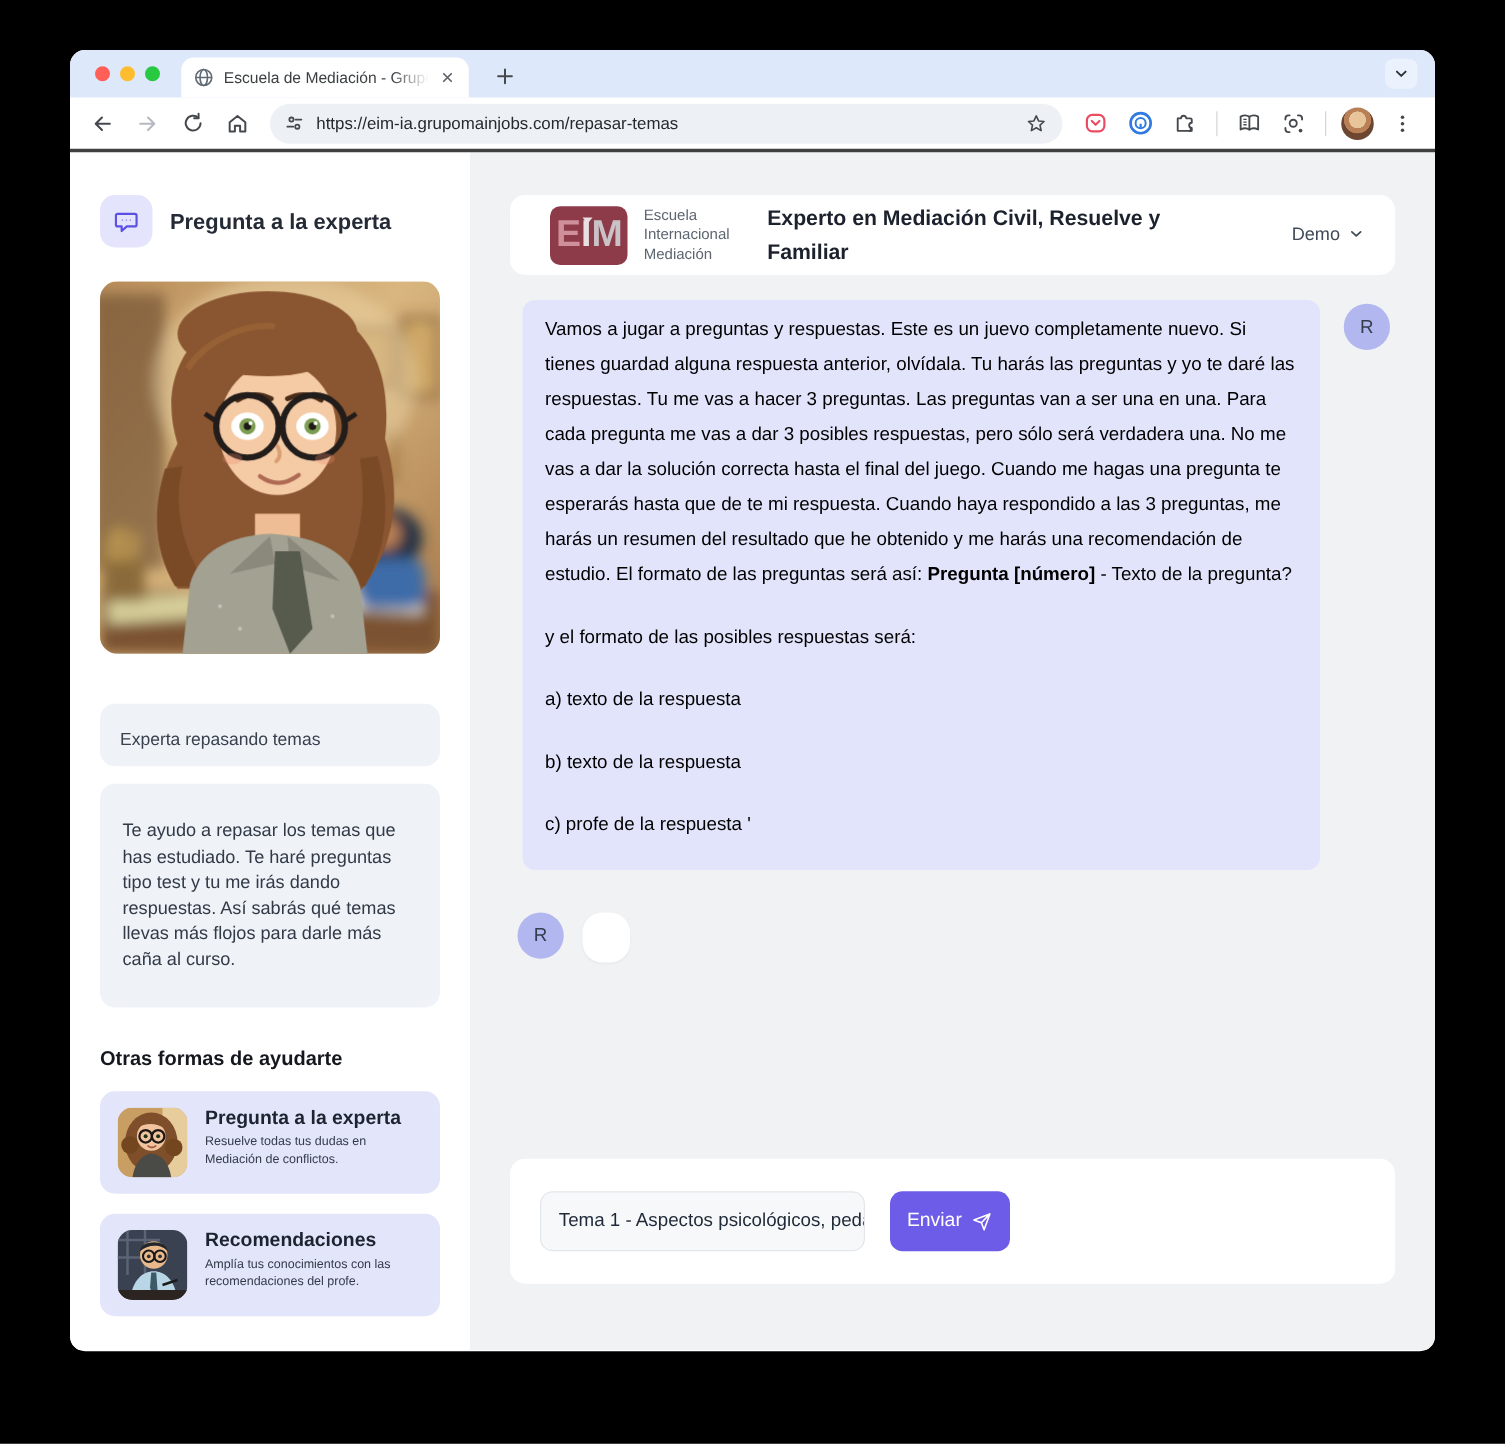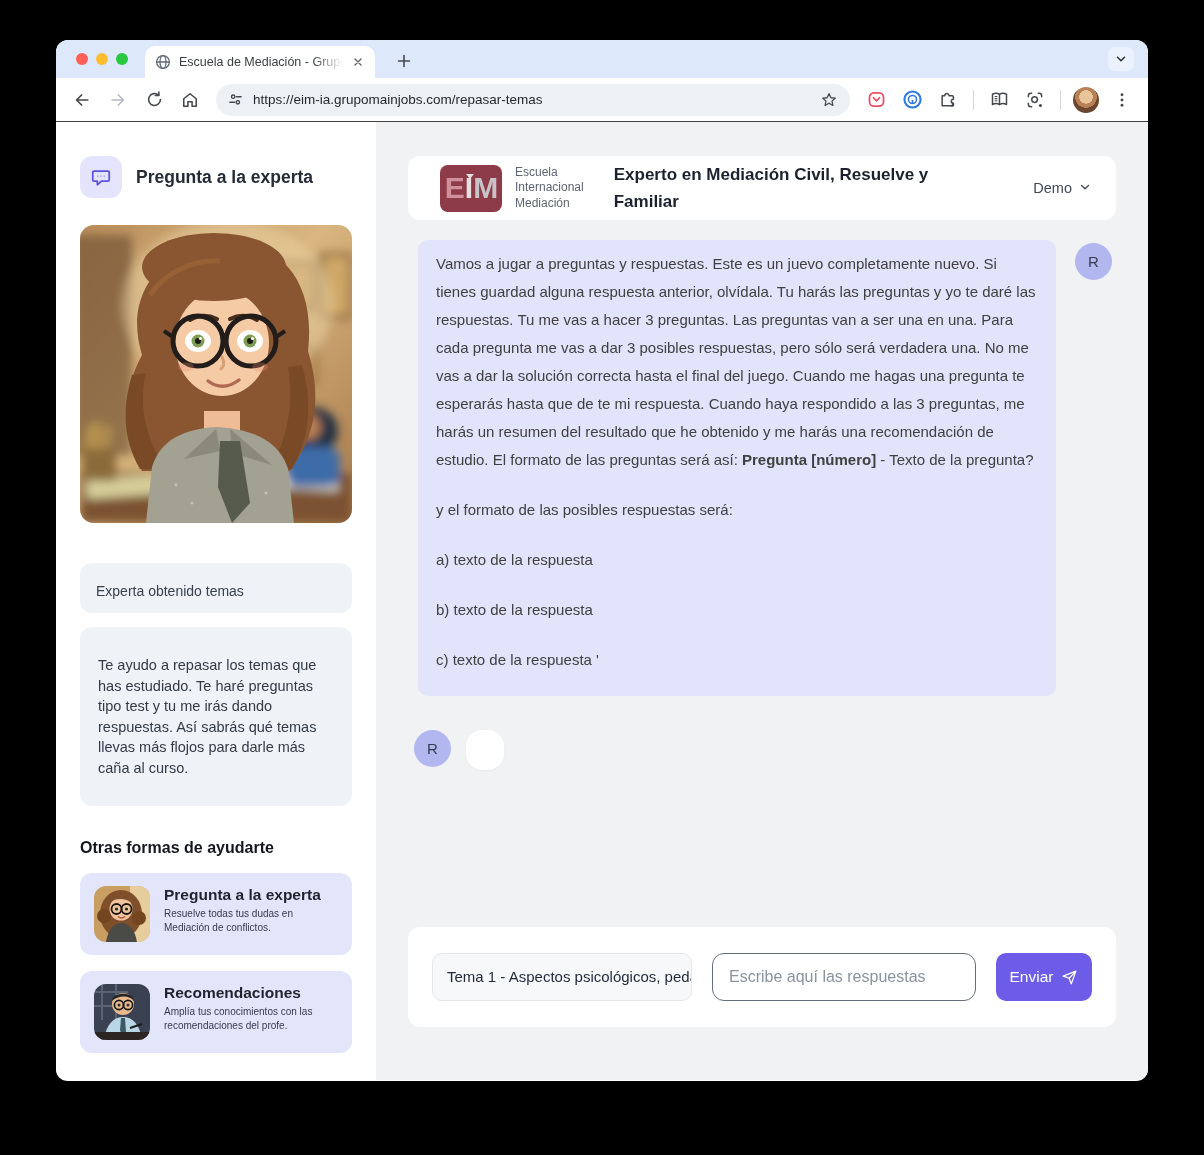--- a/index.html
+++ b/index.html
@@ -18,21 +18,21 @@
          border-radius:10px 10px 0 0; display:flex; align-items:center; padding:0 10px; gap:8px; }
   .tab-title { flex:1; font-size:12.5px; color:#3c4043; white-space:nowrap; overflow:hidden;
                -webkit-mask-image:linear-gradient(90deg,#000 82%,transparent); }
   .icon-btn { display:flex; align-items:center; justify-content:center; cursor:pointer; }
   .newtab { position:absolute; left:336px; bottom:5px; width:24px; height:24px; border-radius:50%; }
   .win-chevron { position:absolute; right:14px; top:7px; width:26px; height:24px;
                  background:#ecf2fd; border-radius:7px; }
 
   
   .toolbar { height:44px; background:#fff; display:flex; align-items:center; padding:0 10px;
-             gap:4px; border-bottom:1px solid #404040; }
+             gap:4px; border-bottom:3px solid #404040; }
   .nav-btn { width:32px; height:32px; border-radius:50%; }
   .omnibox { flex:1; height:32px; background:#edf1f6; border-radius:16px; display:flex;
              align-items:center; gap:10px; padding:0 12px; margin:0 6px; min-width:0; }
   .url { font-size:13.5px; color:#26292e; white-space:nowrap; overflow:hidden; flex:1; }
   .sep { width:1px; height:20px; background:#d4d7dc; margin:0 5px; }
   .profile-avatar { width:26px; height:26px; border-radius:50%;
         background:radial-gradient(circle at 50% 38%, #e8c49a 0 32%, #b98057 33% 52%, #6c4630 53% 78%, #41536b 79%); }
 
   
   .content { display:flex; height:calc(100% - 83px); }
@@ -70,21 +70,21 @@
                  border-top:5px solid #e8dfe1; }
   .eim-lines { font-size:12px; color:#5d6570; line-height:1.28; margin-right:30px; flex-shrink:0; }
   .eim-lines span { display:block; }
   .chat-title { font-size:17px; font-weight:700; color:#1c222d; line-height:1.6; width:340px; }
   .demo { margin-left:auto; display:flex; align-items:flex-start; gap:6px; font-size:14.5px;
           color:#414a57; cursor:pointer; }
 
   .messages { flex:1; overflow:hidden; margin-top:20px; }
   .msg-row { display:flex; align-items:flex-start; }
   .bubble { background:#e2e4fb; border-radius:10px; width:638px; margin-left:10px;
-            padding:10px 18px 22px; font-size:15px; line-height:28px; color:#404040; }
+            padding:10px 18px 22px; font-size:15px; line-height:28px; color:#000000; }
   .bubble p { margin-top:22px; }
   .bubble p:first-child { margin-top:0; }
   .bubble .bold { font-weight:700; }
   .avatar-r { width:37px; height:37px; border-radius:50%; background:#b2b7f0; color:#353c4c;
               font-size:15px; display:flex; align-items:center; justify-content:center;
               flex-shrink:0; }
   .msg-row.first .avatar-r { margin-left:19px; margin-top:3px; }
   .msg-row.typing { margin-top:34px; padding-left:6px; gap:15px; }
   .typing-bubble { width:38px; height:40px; background:#fff; border-radius:16px;
                    box-shadow:0 1px 2px rgba(0,0,0,0.04); }
@@ -309,21 +309,21 @@
           <path d="M136 204 L104 234 L140 226 Z" fill="#8b897b"></path>
           <path d="M150 204 L192 240 L152 228 Z" fill="#8b897b"></path>
           <path d="M140 216 L160 216 L170 278 L152 298 L138 262 Z" fill="#565b4d"></path>
           <circle cx="96" cy="260" r="1.6" fill="#fff" opacity="0.35"></circle>
           <circle cx="112" cy="278" r="1.6" fill="#fff" opacity="0.35"></circle>
           <circle cx="186" cy="268" r="1.6" fill="#fff" opacity="0.35"></circle>
         </svg>
       </div>
 
       <div class="card-gray profile-card">
-        <div class="profile-sub">Experta obtenido temas</div>
+        <div class="profile-sub">Experta repasando temas</div>
       </div>
 
       <div class="card-gray desc-card">Te ayudo a repasar los temas que has estudiado. Te haré preguntas tipo test y tu me irás dando respuestas. Así sabrás qué temas llevas más flojos para darle más caña al curso.</div>
 
       <div class="sb-subhead">Otras formas de ayudarte</div>
 
       <div class="promo">
         <span class="promo-thumb">
           <svg width="56" height="56" viewBox="0 0 56 56">
             <rect width="56" height="56" fill="#c99e62"></rect>
@@ -393,34 +393,33 @@
         </span>
       </div>
 
       <div class="messages">
         <div class="msg-row first">
           <div class="bubble">
             <p><span>Vamos a jugar a preguntas y respuestas. Este es un juevo completamente nuevo. Si tienes guardad alguna respuesta anterior, olvídala. Tu harás las preguntas y yo te daré las respuestas. Tu me vas a hacer 3 preguntas. Las preguntas van a ser una en una. Para cada pregunta me vas a dar 3 posibles respuestas, pero sólo será verdadera una. No me vas a dar la solución correcta hasta el final del juego. Cuando me hagas una pregunta te esperarás hasta que de te mi respuesta. Cuando haya respondido a las 3 preguntas, me harás un resumen del resultado que he obtenido y me harás una recomendación de estudio. El formato de las preguntas será así: </span><span class="bold">Pregunta [número]</span><span> - Texto de la pregunta?</span></p>
             <p>y el formato de las posibles respuestas será:</p>
             <p>a) texto de la respuesta</p>
             <p>b) texto de la respuesta</p>
-            <p>c) texto de la respuesta '</p>
+            <p>c) profe de la respuesta '</p>
           </div>
           <span class="avatar-r">R</span>
         </div>
 
         <div class="msg-row typing">
           <span class="avatar-r">R</span>
           <span class="typing-bubble"></span>
         </div>
       </div>
 
       <div class="composer">
         <div class="topic-select">Tema 1 - Aspectos psicológicos, peda</div>
-        <input class="answer-input" type="text" placeholder="Escribe aquí las respuestas" style="">
         <button class="send-btn">
           <span>Enviar</span>
           <svg width="17" height="17" viewBox="0 0 24 24" fill="none" stroke="#fff" stroke-width="1.8" stroke-linejoin="round">
             <path d="M21 3 L11.5 13 M21 3 L14.5 21 L11.5 13 L3 10 Z"></path>
           </svg>
         </button>
       </div>
 
     </div>
   </div>

